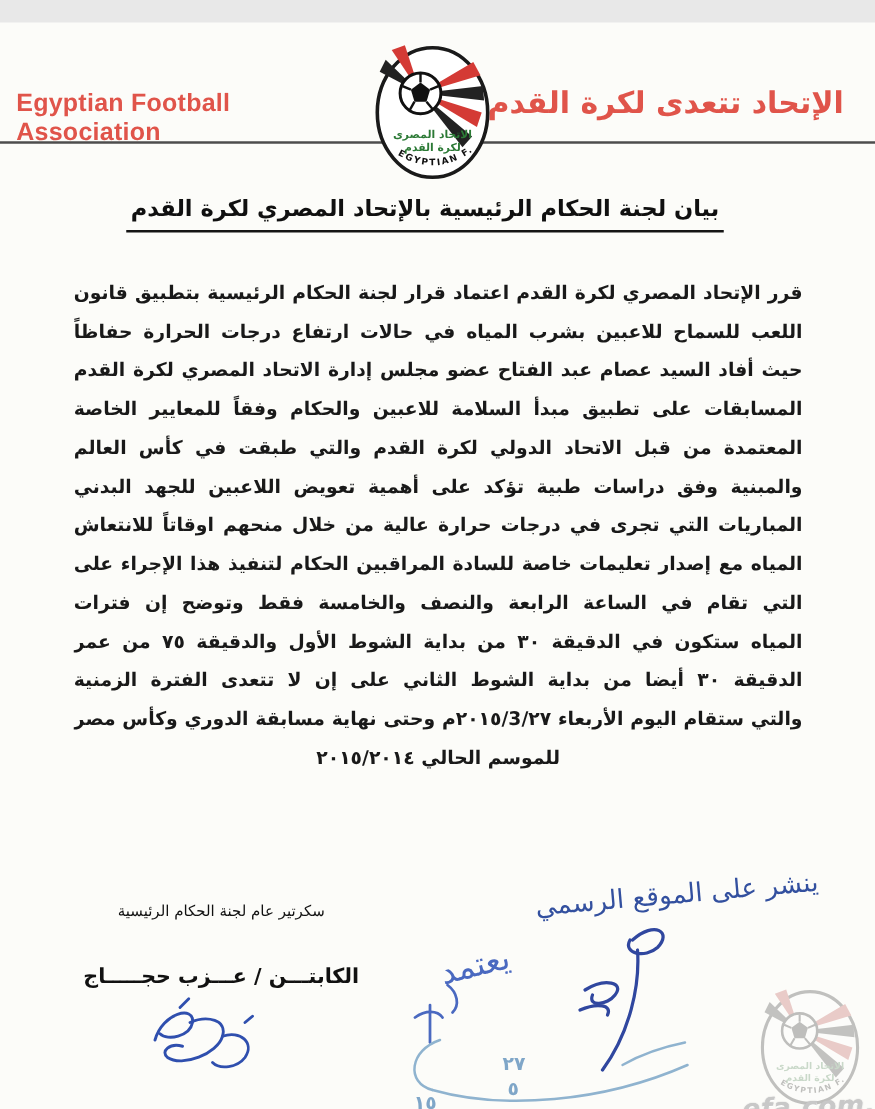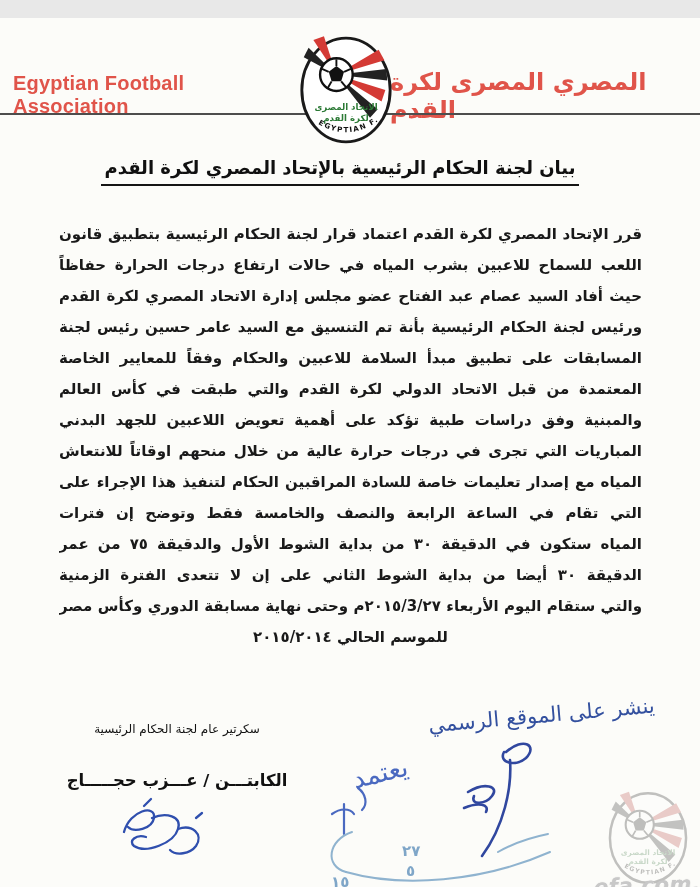--- a/index.html
+++ b/index.html
@@ -107,33 +107,32 @@
       <text x="50" y="79" font-size="9" font-weight="bold" fill="#2c7a36" text-anchor="middle">الاتحاد المصرى</text>
       <text x="50" y="90" font-size="9" font-weight="bold" fill="#2c7a36" text-anchor="middle">لكرة القدم</text>
 
       <path id="efa-arc" d="M16,90 Q50,114 84,90" fill="none" stroke="none"></path>
       <text font-size="7.5" font-weight="bold" fill="#111111" letter-spacing="1.5">
         <textPath href="#efa-arc" startOffset="8%">EGYPTIAN F.A.</textPath>
       </text>
     </g>
   </svg>
 
-  <div class="hdr-ar">المصري المصرى لكرة القدم</div>
+  <div class="hdr-ar">الإتحاد تتعدى لكرة القدم</div>
 
   <div class="hdr-rule"></div>
 
   <div class="doc-title">
     <span class="u">بيان لجنة الحكام الرئيسية بالإتحاد المصري لكرة القدم</span>
   </div>
 
   <div class="body-text">
     <div class="bline">قرر الإتحاد المصري لكرة القدم اعتماد قرار لجنة الحكام الرئيسية بتطبيق قانون إيقاف</div>
     <div class="bline">اللعب للسماح للاعبين بشرب المياه في حالات ارتفاع درجات الحرارة حفاظاً على سلامتهم</div>
     <div class="bline">حيث أفاد السيد عصام عبد الفتاح عضو مجلس إدارة الاتحاد المصري لكرة القدم</div>
-    <div class="bline">ورئيس لجنة الحكام الرئيسية بأنة تم التنسيق مع السيد عامر حسين رئيس لجنة</div>
     <div class="bline">المسابقات على تطبيق مبدأ السلامة للاعبين والحكام وفقاً للمعايير الخاصة بالتجربة</div>
     <div class="bline">المعتمدة من قبل الاتحاد الدولي لكرة القدم والتي طبقت في كأس العالم الأخيرة بالبرازيل</div>
     <div class="bline">والمبنية وفق دراسات طبية تؤكد على أهمية تعويض اللاعبين للجهد البدني المبذول في</div>
     <div class="bline">المباريات التي تجرى في درجات حرارة عالية من خلال منحهم اوقاتاً للانتعاش وشرب</div>
     <div class="bline">المياه مع إصدار تعليمات خاصة للسادة المراقبين الحكام لتنفيذ هذا الإجراء على المباريات</div>
     <div class="bline">التي تقام في الساعة الرابعة والنصف والخامسة فقط وتوضح إن فترات الاستراحة وشرب</div>
     <div class="bline">المياه ستكون في الدقيقة ٣٠ من بداية الشوط الأول والدقيقة ٧٥ من عمر المباراة اى</div>
     <div class="bline">الدقيقة ٣٠ أيضا من بداية الشوط الثاني على إن لا تتعدى الفترة الزمنية للاستراحة</div>
     <div class="bline">والتي ستقام اليوم الأربعاء ٢٠١٥/3/٢٧م وحتى نهاية مسابقة الدوري وكأس مصر</div>
     <div class="bline center">للموسم الحالي ٢٠١٥/٢٠١٤</div>

